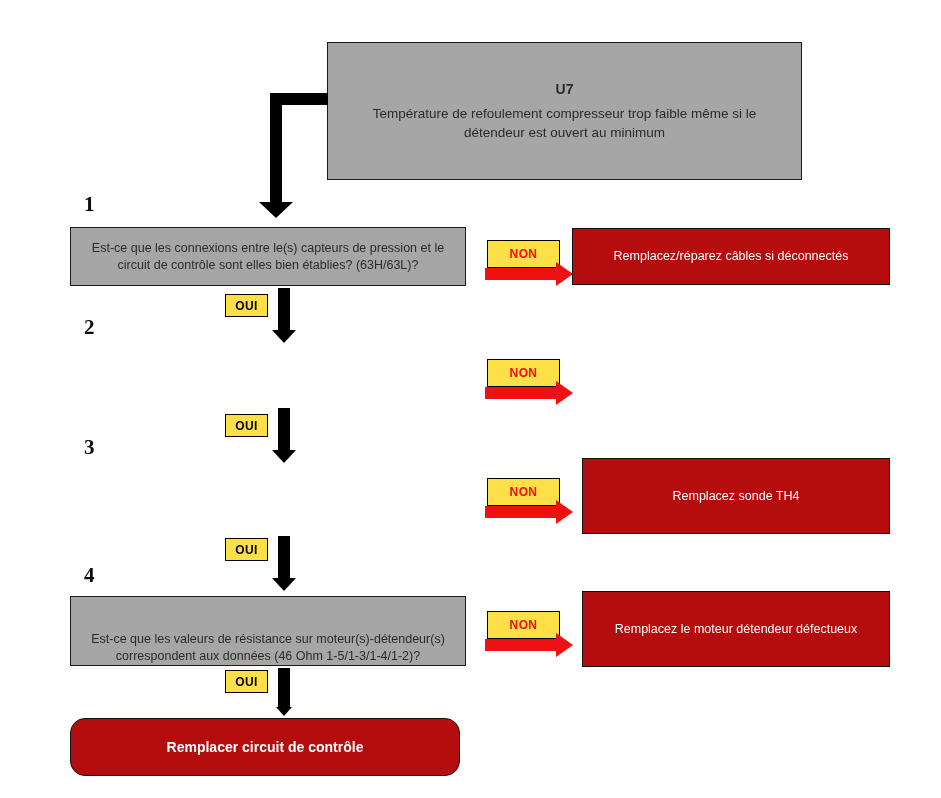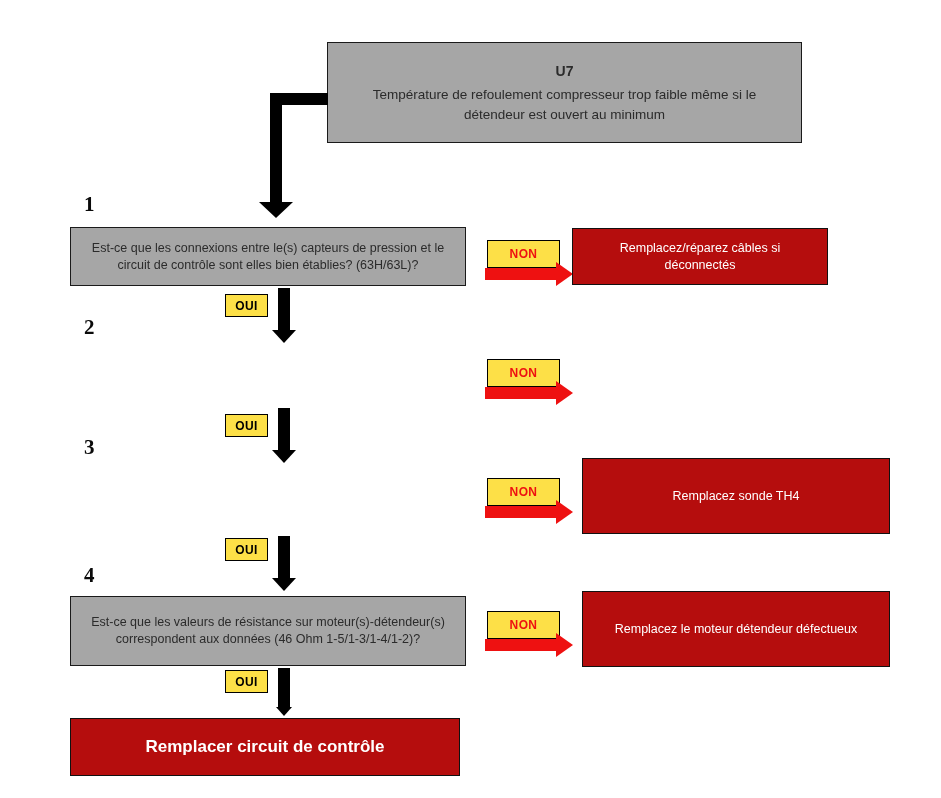--- a/index.html
+++ b/index.html
@@ -56,21 +56,22 @@
   .red-box {
     background: #b50d0d;
     border: 1px solid #111111;
     color: #ffffff;
     font-size: 12.5px;
     line-height: 1.35;
     padding: 4px 12px;
   }
   .red-box.bold {
     font-weight: bold;
-    font-size: 17px;
+    font-size: 14px;
+    border-radius: 15px;
   }
 
   
   .label-box {
     position: absolute;
     box-sizing: border-box;
     background: #fde047;
     border: 1.5px solid #000000;
     display: flex;
     align-items: center;
@@ -136,40 +137,40 @@
   .code-hl {
     color: #ee1111;
     font-weight: bold;
   }
 </style>
 </head>
 <body>
 
 <div id="canvas">
 
-  <div class="box header-box" style="left:327px; top:42px; width:475px; height:101px;">
+  <div class="box header-box" style="left:327px; top:42px; width:475px; height:138px;">
     <div class="header-title">U7</div>
     <div>Température de refoulement compresseur trop faible même si le détendeur est ouvert au minimum</div>
   </div>
 
   <div class="h-shaft" style="left:270px; top:93px; width:58px; height:12px;"></div>
   <div class="v-shaft" style="left:270px; top:93px; width:12px; height:110px;"></div>
   <div class="arrow-down" style="left:259px; top:202px;"></div>
 
   <div class="step-num" style="left:84px; top:194px;">1</div>
 
   <div class="box gray-box" style="left:70px; top:227px; width:396px; height:59px;">
     <span>Est-ce que les connexions entre le(s) capteurs de pression et le circuit de contrôle sont elles bien établies? (63H/63L)?</span>
   </div>
 
   <div class="label-box label-non" style="left:487px; top:240px; width:73px; height:28px;">NON</div>
   <div class="red-shaft" style="left:485px; top:268px; width:73px; height:12px;"></div>
   <div class="arrow-right-red" style="left:556px; top:262px;"></div>
 
-  <div class="box red-box" style="left:572px; top:228px; width:256px; height:57px;">
+  <div class="box red-box" style="left:572px; top:228px; width:318px; height:57px;">
     <span>Remplacez/réparez câbles si déconnectés</span>
   </div>
 
   <div class="label-box label-oui" style="left:225px; top:294px; width:43px; height:23px;">OUI</div>
   <div class="v-shaft" style="left:278px; top:288px; width:12px; height:43px;"></div>
   <div class="arrow-down small" style="left:272px; top:330px;"></div>
 
   <div class="step-num" style="left:84px; top:317px;">2</div>
 
 
@@ -192,21 +193,21 @@
   <div class="box red-box" style="left:582px; top:458px; width:308px; height:76px;">
     <span>Remplacez sonde TH4</span>
   </div>
 
   <div class="label-box label-oui" style="left:225px; top:538px; width:43px; height:23px;">OUI</div>
   <div class="v-shaft" style="left:278px; top:536px; width:12px; height:43px;"></div>
   <div class="arrow-down small" style="left:272px; top:578px;"></div>
 
   <div class="step-num" style="left:84px; top:565px;">4</div>
 
-  <div class="box gray-box" style="left:70px; top:596px; width:396px; height:70px;">
+  <div class="box gray-box" style="left:70px; top:596px; width:396px; height:70px;align-items:flex-end;">
     <span>Est-ce que les valeurs de résistance sur moteur(s)-détendeur(s) correspondent aux données (46 Ohm 1-5/1-3/1-4/1-2)?</span>
   </div>
 
   <div class="label-box label-non" style="left:487px; top:611px; width:73px; height:28px;">NON</div>
   <div class="red-shaft" style="left:485px; top:639px; width:73px; height:12px;"></div>
   <div class="arrow-right-red" style="left:556px; top:633px;"></div>
 
   <div class="box red-box" style="left:582px; top:591px; width:308px; height:76px;">
     <span>Remplacez le moteur détendeur défectueux</span>
   </div>

